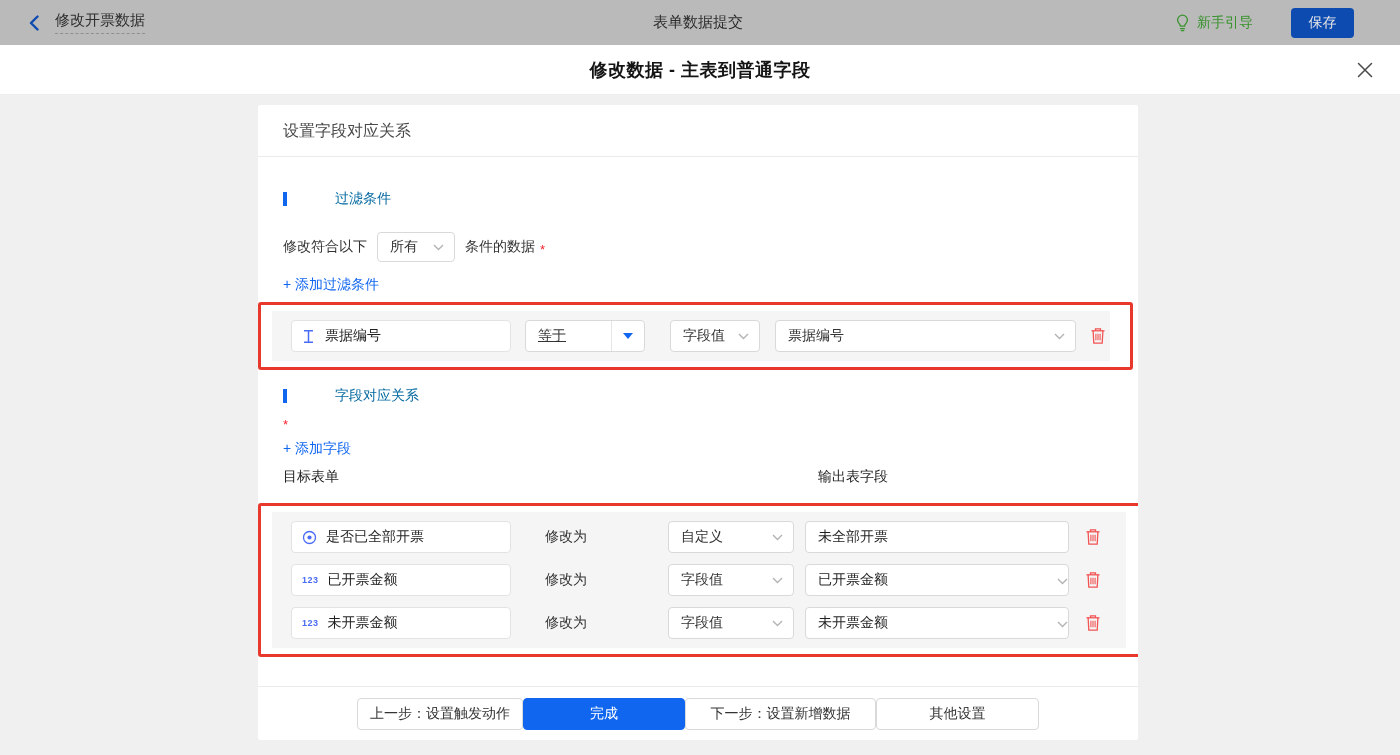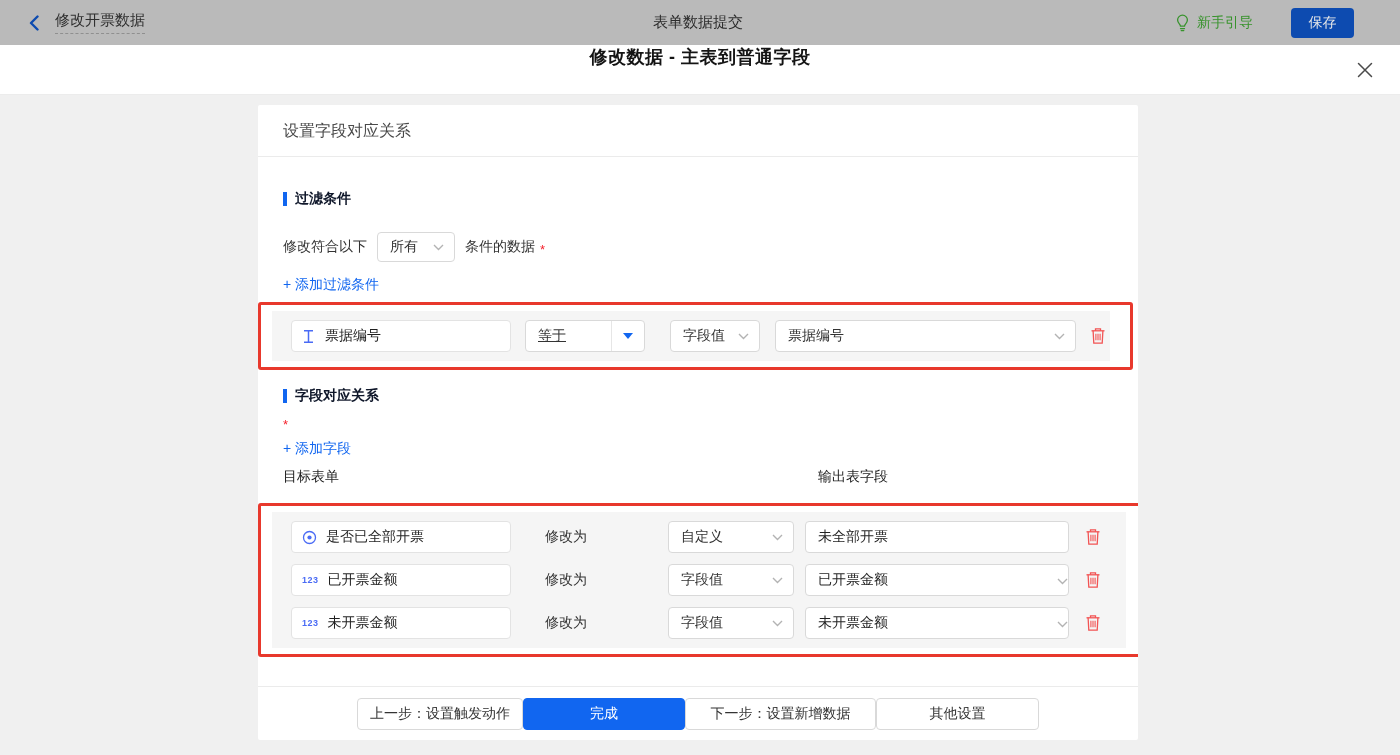--- a/index.html
+++ b/index.html
@@ -10,31 +10,31 @@
   .topbar { height:45px; background:#bababa; display:flex; align-items:center; position:relative; }
   .back-group { display:flex; align-items:center; margin-left:28px; z-index:2; cursor:pointer; }
   .back-group svg { display:block; }
   .back-label { margin-left:15px; font-size:15px; color:#2f2f2f; padding-bottom:3px; border-bottom:1px dashed #8f8f8f; }
   .topbar-center { position:absolute; left:0; right:4px; text-align:center; font-size:15px; color:#2c2c2c; }
   .topbar-right { margin-left:auto; display:flex; align-items:center; gap:38px; padding-right:46px; z-index:2; }
   .guide { display:flex; align-items:center; gap:7px; font-size:14px; color:#37932c; cursor:pointer;text-align:right; }
   .save-btn { width:63px; height:30px; background:#0d4bb0; color:#e8e8e8; font-size:14px; border:none; border-radius:4px; cursor:pointer; }
 
   
-  .dialog-titlebar { height:50px; background:#ffffff; border-bottom:1px solid #ececec; display:flex; align-items:flex-start; justify-content:center; position:relative; }
+  .dialog-titlebar { height:50px; background:#ffffff; border-bottom:1px solid #ececec; display:flex; align-items:center; justify-content:center; position:relative; }
   .dialog-title { font-size:18px; font-weight:bold; color:#141414; letter-spacing:0.5px; }
   .close-btn { position:absolute; right:26px; top:16px; cursor:pointer; line-height:0; }
 
   
   .workspace { height:660px; background:#f0f0f0; position:relative; }
   .card { position:absolute; left:258px; top:10px; width:880px; height:635px; background:#ffffff; border-radius:2px; display:flex; flex-direction:column; }
   .card-header { height:52px; line-height:52px; padding:0 25px; font-size:16px; color:#4a4a4a; border-bottom:1px solid #ebebeb; }
   .card-body { flex:1; padding:0 25px; overflow:hidden; }
 
-  .section-title { margin-top:33px; display:flex; align-items:center; font-size:14px; font-weight:bold; color:#0f172a; }
+  .section-title { margin-top:33px; display:flex; align-items:center; font-size:14px; font-weight:normal; color:#0369a1;gap:40px; }
   .section-bar { width:4px; height:14px; background:#1166f0; margin-right:8px; }
 
   .filter-line { margin-top:24px; display:flex; align-items:center; font-size:14px; color:#333; }
   .required { color:#f5222d; font-size:13px; margin-left:5px; position:relative; top:2px; }
 
   .sel { background:#fff; border:1px solid #d9d9d9; border-radius:4px; height:30px; display:flex; align-items:center; font-size:14px; color:#333; cursor:pointer; }
   .sel .sel-text { padding-left:12px; flex:1; white-space:nowrap; overflow:hidden; }
   .sel .chev { padding-right:10px; line-height:0; }
 
   .match-sel { width:78px; margin:0 10px; }

